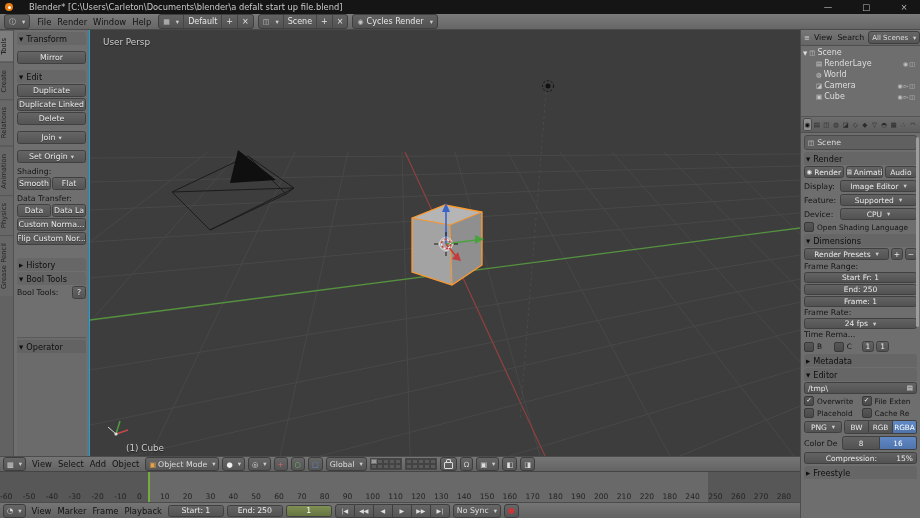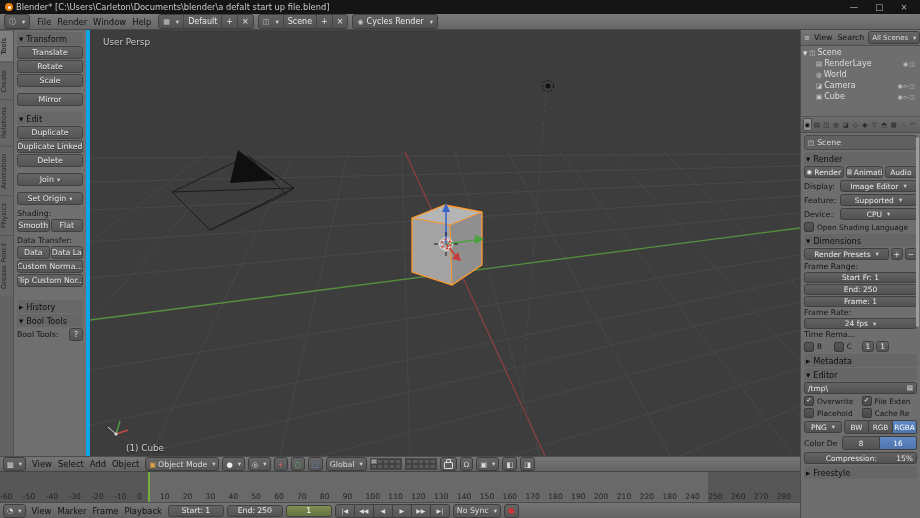--- a/index.html
+++ b/index.html
@@ -1,33 +1,33 @@
 <!DOCTYPE html>
 <html><head>
 <meta charset="utf-8">
 <style>
   html,body{margin:0;padding:0}
   body{width:920px;height:518px;overflow:hidden;background:#6e6e6e;font-family:"DejaVu Sans",sans-serif;font-size:9px;color:#1d1d1d;position:relative}
   
-  .titlebar{position:absolute;left:0;top:0;width:920px;height:14px;background:#151515;display:flex;align-items:center;gap:3px;padding:0 5px;box-sizing:border-box;z-index:9}
+  .titlebar{position:absolute;left:0;top:0;width:920px;height:14px;background:#151515;display:flex;align-items:center;gap:16px;padding:0 5px;box-sizing:border-box;z-index:9}
   .logo{width:8px;height:8px;border-radius:50%;background:#e87d0d;flex:none;position:relative}
   .logo::after{content:"";position:absolute;left:2.5px;top:2.5px;width:3px;height:3px;border-radius:50%;background:#fff}
   .wtitle{color:#c9c9c9;font-size:8.3px;flex:1;white-space:nowrap;overflow:hidden}
   .winbtn{color:#b9b9b9;font-size:8.5px;width:22px;text-align:center}
   
   .infobar{position:absolute;left:0;top:14px;width:920px;height:16px;background:linear-gradient(#7b7b7b,#666);border-bottom:1px solid #4a4a4a;display:flex;align-items:center;gap:4px;padding:0 4px;box-sizing:border-box;z-index:8}
   .menu{color:#121212;font-size:8.4px;padding:0 3px;white-space:nowrap}
   .grp{display:flex;align-items:center;height:13px;background:linear-gradient(#626262,#525252);border:1px solid #3e3e3e;border-radius:3px;color:#e6e6e6;font-size:8px;overflow:hidden;flex:none}
   .grp .sg{display:flex;align-items:center;height:100%;padding:0 4px;gap:3px;white-space:nowrap}
   .grp .sg+.sg{border-left:1px solid #454545}
   .dd::after{content:"▾";font-size:6.5px;margin-left:3px;color:#cfcfcf}
   .glyph{font-size:7px;color:#c4c4c4}
   .stats{color:#242424;font-size:8.2px;white-space:nowrap;margin-left:2px;overflow:hidden}
   
-  .toolshelf{position:absolute;left:0;top:30px;width:90px;height:426px;background:#6f6f6f;border-right:4px solid #0ea5e9;display:flex;box-sizing:border-box}
+  .toolshelf{position:absolute;left:0;top:30px;width:90px;height:426px;background:#6f6f6f;border-right:1px solid #0ea5e9;display:flex;box-sizing:border-box}
   .shelf-tabs{width:13px;background:#626262;border-right:1px solid #525252;display:flex;flex-direction:column}
   .shelf-tab{writing-mode:vertical-rl;transform:rotate(180deg);font-size:6.8px;color:#242424;padding:7px 0;text-align:center;border-bottom:1px solid #555;background:#676767;flex:none}
   .shelf-tab.active{background:#7d7d7d;color:#0c0c0c}
   .shelf-body{flex:1;padding:2px 3px 0;display:flex;flex-direction:column;overflow:hidden}
   .phead{display:flex;align-items:center;gap:3px;height:13px;color:#0f0f0f;font-size:8.2px;background:rgba(0,0,0,.07);border-radius:3px 3px 0 0;padding:0 2px;margin-bottom:1px;flex:none}
   .phead.open::before{content:"▼";font-size:5.5px}
   .phead.closed::before{content:"▶";font-size:5.5px}
   .sbtn{height:13px;margin-bottom:1px;background:linear-gradient(#656565,#545454);border:1px solid #404040;border-radius:2.5px;color:#ebebeb;font-size:7.8px;display:flex;align-items:center;justify-content:center;text-shadow:0 1px 0 rgba(0,0,0,.35);white-space:nowrap;overflow:hidden;flex:none;box-sizing:border-box}
   .btnrow{display:flex;gap:1px;margin-bottom:1px;flex:none}
   .btnrow .sbtn{flex:1;margin-bottom:0}
@@ -146,26 +146,20 @@
 
   <div class="shelf-tab active">Tools</div>
       <div class="shelf-tab">Create</div>
       <div class="shelf-tab">Relations</div>
       <div class="shelf-tab">Animation</div>
       <div class="shelf-tab">Physics</div>
       <div class="shelf-tab">Grease Pencil</div>
     </div>
   <div class="shelf-body">
     <div class="phead open">Transform</div>
-    <div>
-
-    <div class="sbtn">Translate</div>
-        <div class="sbtn">Rotate</div>
-        <div class="sbtn">Scale</div>
-      </div>
     <div class="gapS"></div>
     <div class="sbtn">Mirror</div>
     <div class="gapS"></div>
     <div class="phead open">Edit</div>
     <div>
 
     <div class="sbtn">Duplicate</div>
         <div class="sbtn">Duplicate Linked</div>
         <div class="sbtn">Delete</div>
       </div>
@@ -184,20 +178,23 @@
       <div class="sbtn">Data La</div>
     </div>
     <div class="sbtn">Custom Norma...</div>
     <div class="sbtn">Flip Custom Nor...</div>
     <div class="gapM"></div>
     <div class="phead closed">History</div>
     <div class="phead open">Bool Tools</div>
     <div class="btnrow" style="align-items:center">
       <span class="slabel" style="margin:0;flex:1">Bool Tools:</span>
       <div class="sbtn" style="width:14px;flex:none">?</div>
+    </div>
+    <div class="operator">
+      <div class="phead open">Operator</div>
     </div>
   </div>
 </div>
 
 <div class="viewport">
   <svg width="710" height="426" viewBox="0 0 710 426">
     <g stroke="#484848" stroke-width="1">
       <line x1="0" y1="128" x2="710" y2="124"></line>
         <line x1="0" y1="152" x2="710" y2="136"></line>
       <line x1="0" y1="180" x2="710" y2="150"></line>

